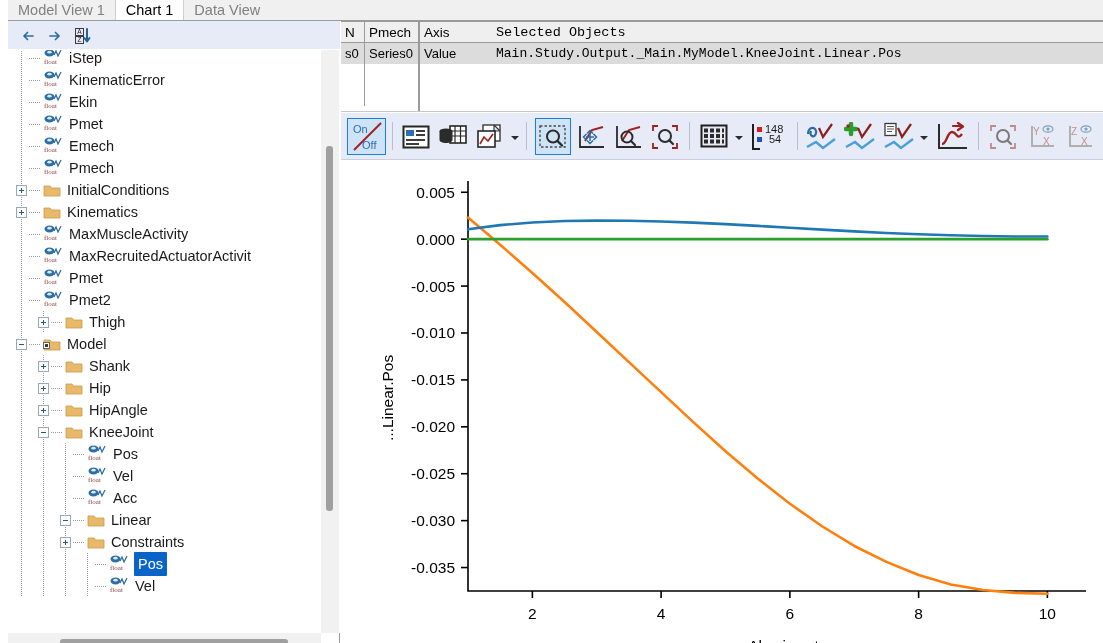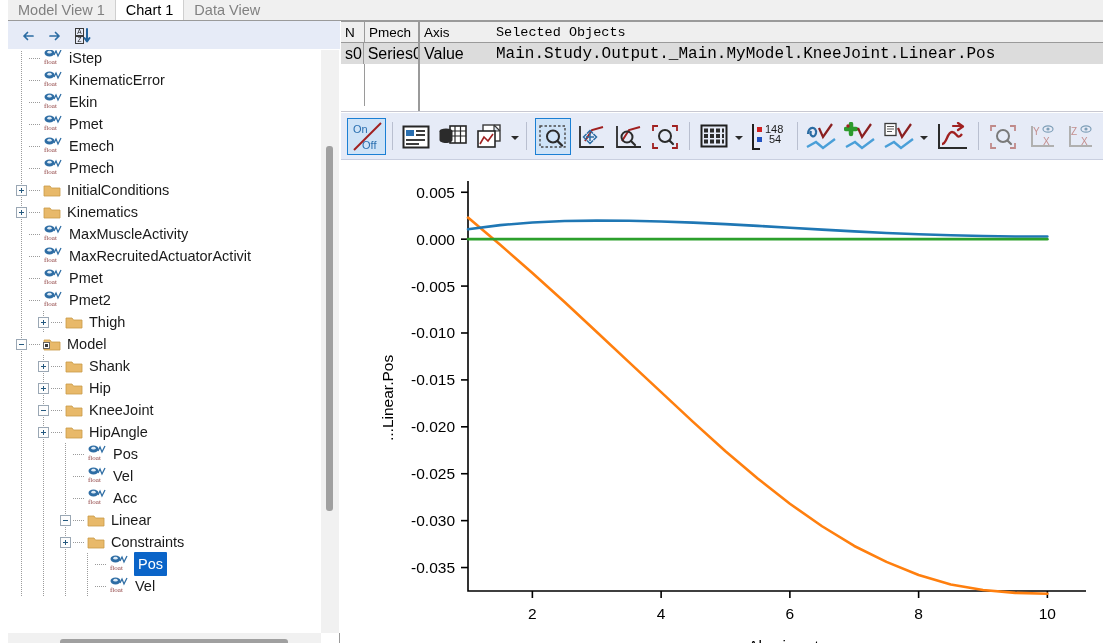--- a/index.html
+++ b/index.html
@@ -132,21 +132,21 @@
   }
   .gridA { width: 79px; border-right: 2px solid #9a9a9a; }
   .gridB { flex: 1 1 auto; }
   .gr { display: flex; height: 21px; align-items: stretch; }
   .gh {
     background: #efefef; border-bottom: 1px solid #9a9a9a;
     font-size: 13.5px; color: #000; display: flex; align-items: center;
     padding-left: 4px; white-space: nowrap; overflow: hidden;
   }
   .gc {
-    font-size: 16px; color: #000; display: flex; align-items: center;
+    font-size: 13px; color: #000; display: flex; align-items: center;
     padding-left: 4px; white-space: nowrap; overflow: hidden;
     background: #ffffff;
   }
   .gc.shaded { background: #dcdcdc; }
   .colN { width: 24px; border-right: 1px solid #9a9a9a; }
   .colTitle { flex: 1 1 auto; }
   .colAxis { width: 72px; }
   .colObj { flex: 1 1 auto; font-family: Liberation Mono, monospace; }
 
   
@@ -423,37 +423,37 @@
             <div class="dots"></div>
             <svg width="18" height="15" viewBox="0 0 18 15" class="ico">
               <path d="M1 3 H7 L8.5 5 H17 V13 H1 Z" fill="#e8b96a" stroke="#c99a48" stroke-width="0.8"></path>
             </svg>
             <span class="tlabel">Hip</span>
           </div>
           <div class="trow">
             <div class="vguide" style="left: 13px;"></div>
             <div class="vguide" style="left: 35px;"></div>
             <div style="width: 30px; flex: 0 0 auto; height: 22px;"></div>
+            <div class="expander plus"></div>
+            <div class="dots"></div>
+            <svg width="18" height="15" viewBox="0 0 18 15" class="ico">
+              <path d="M1 3 H7 L8.5 5 H17 V13 H1 Z" fill="#e8b96a" stroke="#c99a48" stroke-width="0.8"></path>
+            </svg>
+            <span class="tlabel">HipAngle</span>
+          </div>
+          <div class="trow">
+            <div class="vguide" style="left: 13px;"></div>
+            <div class="vguide" style="left: 35px;"></div>
+            <div style="width: 30px; flex: 0 0 auto; height: 22px;"></div>
             <div class="expander"></div>
             <div class="dots"></div>
             <svg width="18" height="15" viewBox="0 0 18 15" class="ico">
               <path d="M1 3 H7 L8.5 5 H17 V13 H1 Z" fill="#e8b96a" stroke="#c99a48" stroke-width="0.8"></path>
             </svg>
             <span class="tlabel">KneeJoint</span>
-          </div>
-          <div class="trow">
-            <div class="vguide" style="left: 13px;"></div>
-            <div class="vguide" style="left: 35px;"></div>
-            <div style="width: 30px; flex: 0 0 auto; height: 22px;"></div>
-            <div class="expander plus"></div>
-            <div class="dots"></div>
-            <svg width="18" height="15" viewBox="0 0 18 15" class="ico">
-              <path d="M1 3 H7 L8.5 5 H17 V13 H1 Z" fill="#e8b96a" stroke="#c99a48" stroke-width="0.8"></path>
-            </svg>
-            <span class="tlabel">HipAngle</span>
           </div>
           <div class="trow">
             <div class="vguide" style="left: 13px;"></div>
             <div class="vguide" style="left: 35px;"></div>
             <div class="vguide" style="left: 57px;"></div>
             <div style="width: 52px; flex: 0 0 auto; height: 22px;"></div>
             <div class="noexp"></div>
             <div class="dots"></div>
             <svg width="20" height="20" viewBox="0 0 20 20" class="ico">
               <ellipse cx="6.5" cy="5" rx="5" ry="3.4" fill="#2e6da4"></ellipse>

